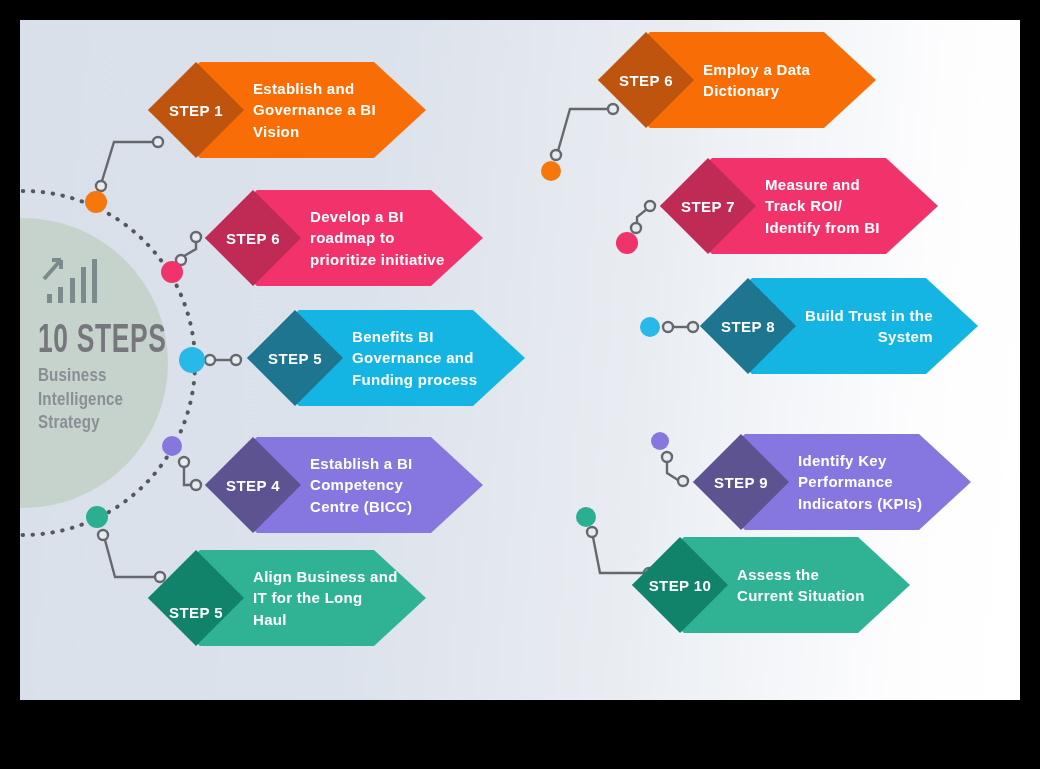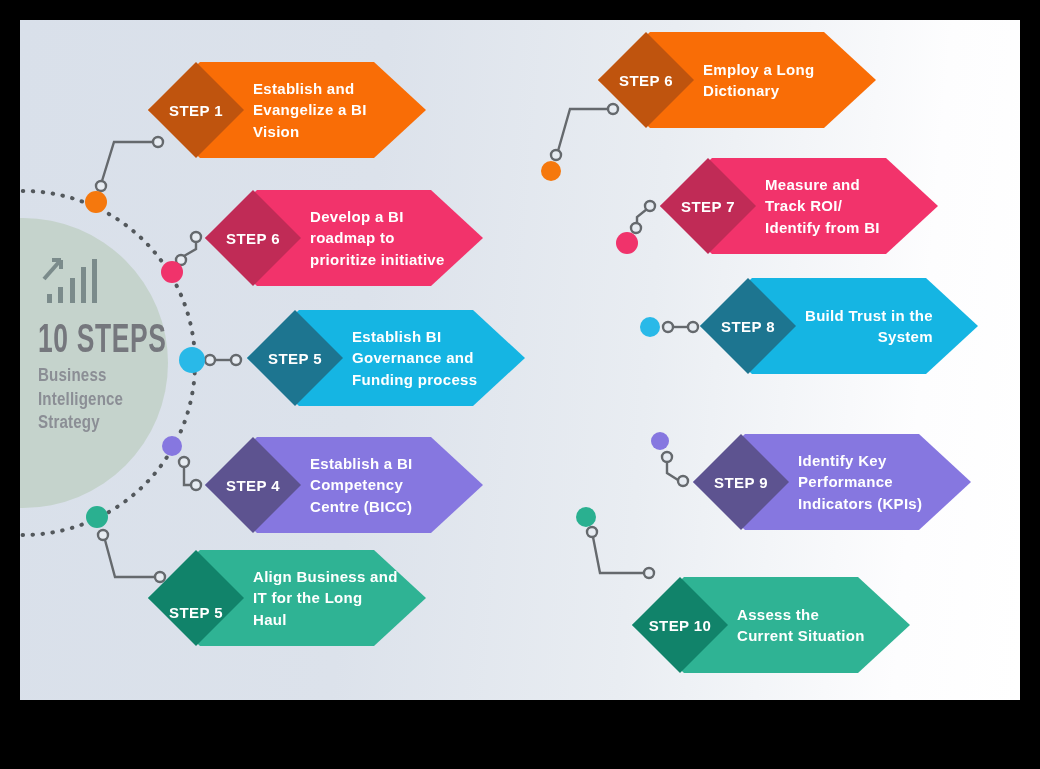--- a/index.html
+++ b/index.html
@@ -123,42 +123,42 @@
 Intelligence
 Strategy</div>
 
   <div class="step" style="left:128px;top:42px;">
     <svg width="278" height="96" viewBox="0 0 278 96">
       <polygon points="0,48 52,0 226,0 278,48 226,96 52,96" fill="#f96d06"></polygon>
       <polygon points="0,48 48,0 96,48 48,96" fill="#bf540e"></polygon>
     </svg>
     <div class="step-label">STEP 1</div>
     <div class="step-desc">Establish and
-Evangelize a BI
+Governance a BI
 Vision</div>
   </div>
 
   <div class="step" style="left:185px;top:170px;">
     <svg width="278" height="96" viewBox="0 0 278 96">
       <polygon points="0,48 52,0 226,0 278,48 226,96 52,96" fill="#f2336b"></polygon>
       <polygon points="0,48 48,0 96,48 48,96" fill="#c02b56"></polygon>
     </svg>
     <div class="step-label">STEP 6</div>
     <div class="step-desc">Develop a BI
 roadmap to
 prioritize initiative</div>
   </div>
 
   <div class="step" style="left:227px;top:290px;">
     <svg width="278" height="96" viewBox="0 0 278 96">
       <polygon points="0,48 52,0 226,0 278,48 226,96 52,96" fill="#15b5e3"></polygon>
       <polygon points="0,48 48,0 96,48 48,96" fill="#1d7590"></polygon>
     </svg>
     <div class="step-label">STEP 5</div>
-    <div class="step-desc">Establish BI
+    <div class="step-desc">Benefits BI
 Governance and
 Funding process</div>
   </div>
 
   <div class="step" style="left:185px;top:417px;">
     <svg width="278" height="96" viewBox="0 0 278 96">
       <polygon points="0,48 52,0 226,0 278,48 226,96 52,96" fill="#8677e0"></polygon>
       <polygon points="0,48 48,0 96,48 48,96" fill="#5d5390"></polygon>
     </svg>
     <div class="step-label">STEP 4</div>
@@ -177,21 +177,21 @@
 IT for the Long
 Haul</div>
   </div>
 
   <div class="step" style="left:578px;top:12px;">
     <svg width="278" height="96" viewBox="0 0 278 96">
       <polygon points="0,48 52,0 226,0 278,48 226,96 52,96" fill="#f96d06"></polygon>
       <polygon points="0,48 48,0 96,48 48,96" fill="#bf540e"></polygon>
     </svg>
     <div class="step-label">STEP 6</div>
-    <div class="step-desc">Employ a Long
+    <div class="step-desc">Employ a Data
 Dictionary</div>
   </div>
 
   <div class="step" style="left:640px;top:138px;">
     <svg width="278" height="96" viewBox="0 0 278 96">
       <polygon points="0,48 52,0 226,0 278,48 226,96 52,96" fill="#f2336b"></polygon>
       <polygon points="0,48 48,0 96,48 48,96" fill="#c02b56"></polygon>
     </svg>
     <div class="step-label">STEP 7</div>
     <div class="step-desc">Measure and
@@ -213,21 +213,21 @@
     <svg width="278" height="96" viewBox="0 0 278 96">
       <polygon points="0,48 52,0 226,0 278,48 226,96 52,96" fill="#8677e0"></polygon>
       <polygon points="0,48 48,0 96,48 48,96" fill="#5d5390"></polygon>
     </svg>
     <div class="step-label">STEP 9</div>
     <div class="step-desc">Identify Key
 Performance
 Indicators (KPIs)</div>
   </div>
 
-  <div class="step" style="left:612px;top:557px;">
+  <div class="step" style="left:612px;top:517px;">
     <svg width="278" height="96" viewBox="0 0 278 96">
       <polygon points="0,48 52,0 226,0 278,48 226,96 52,96" fill="#2fb394"></polygon>
       <polygon points="0,48 48,0 96,48 48,96" fill="#11836a"></polygon>
     </svg>
     <div class="step-label">STEP 10</div>
     <div class="step-desc">Assess the
 Current Situation</div>
   </div>
 
 </div>

